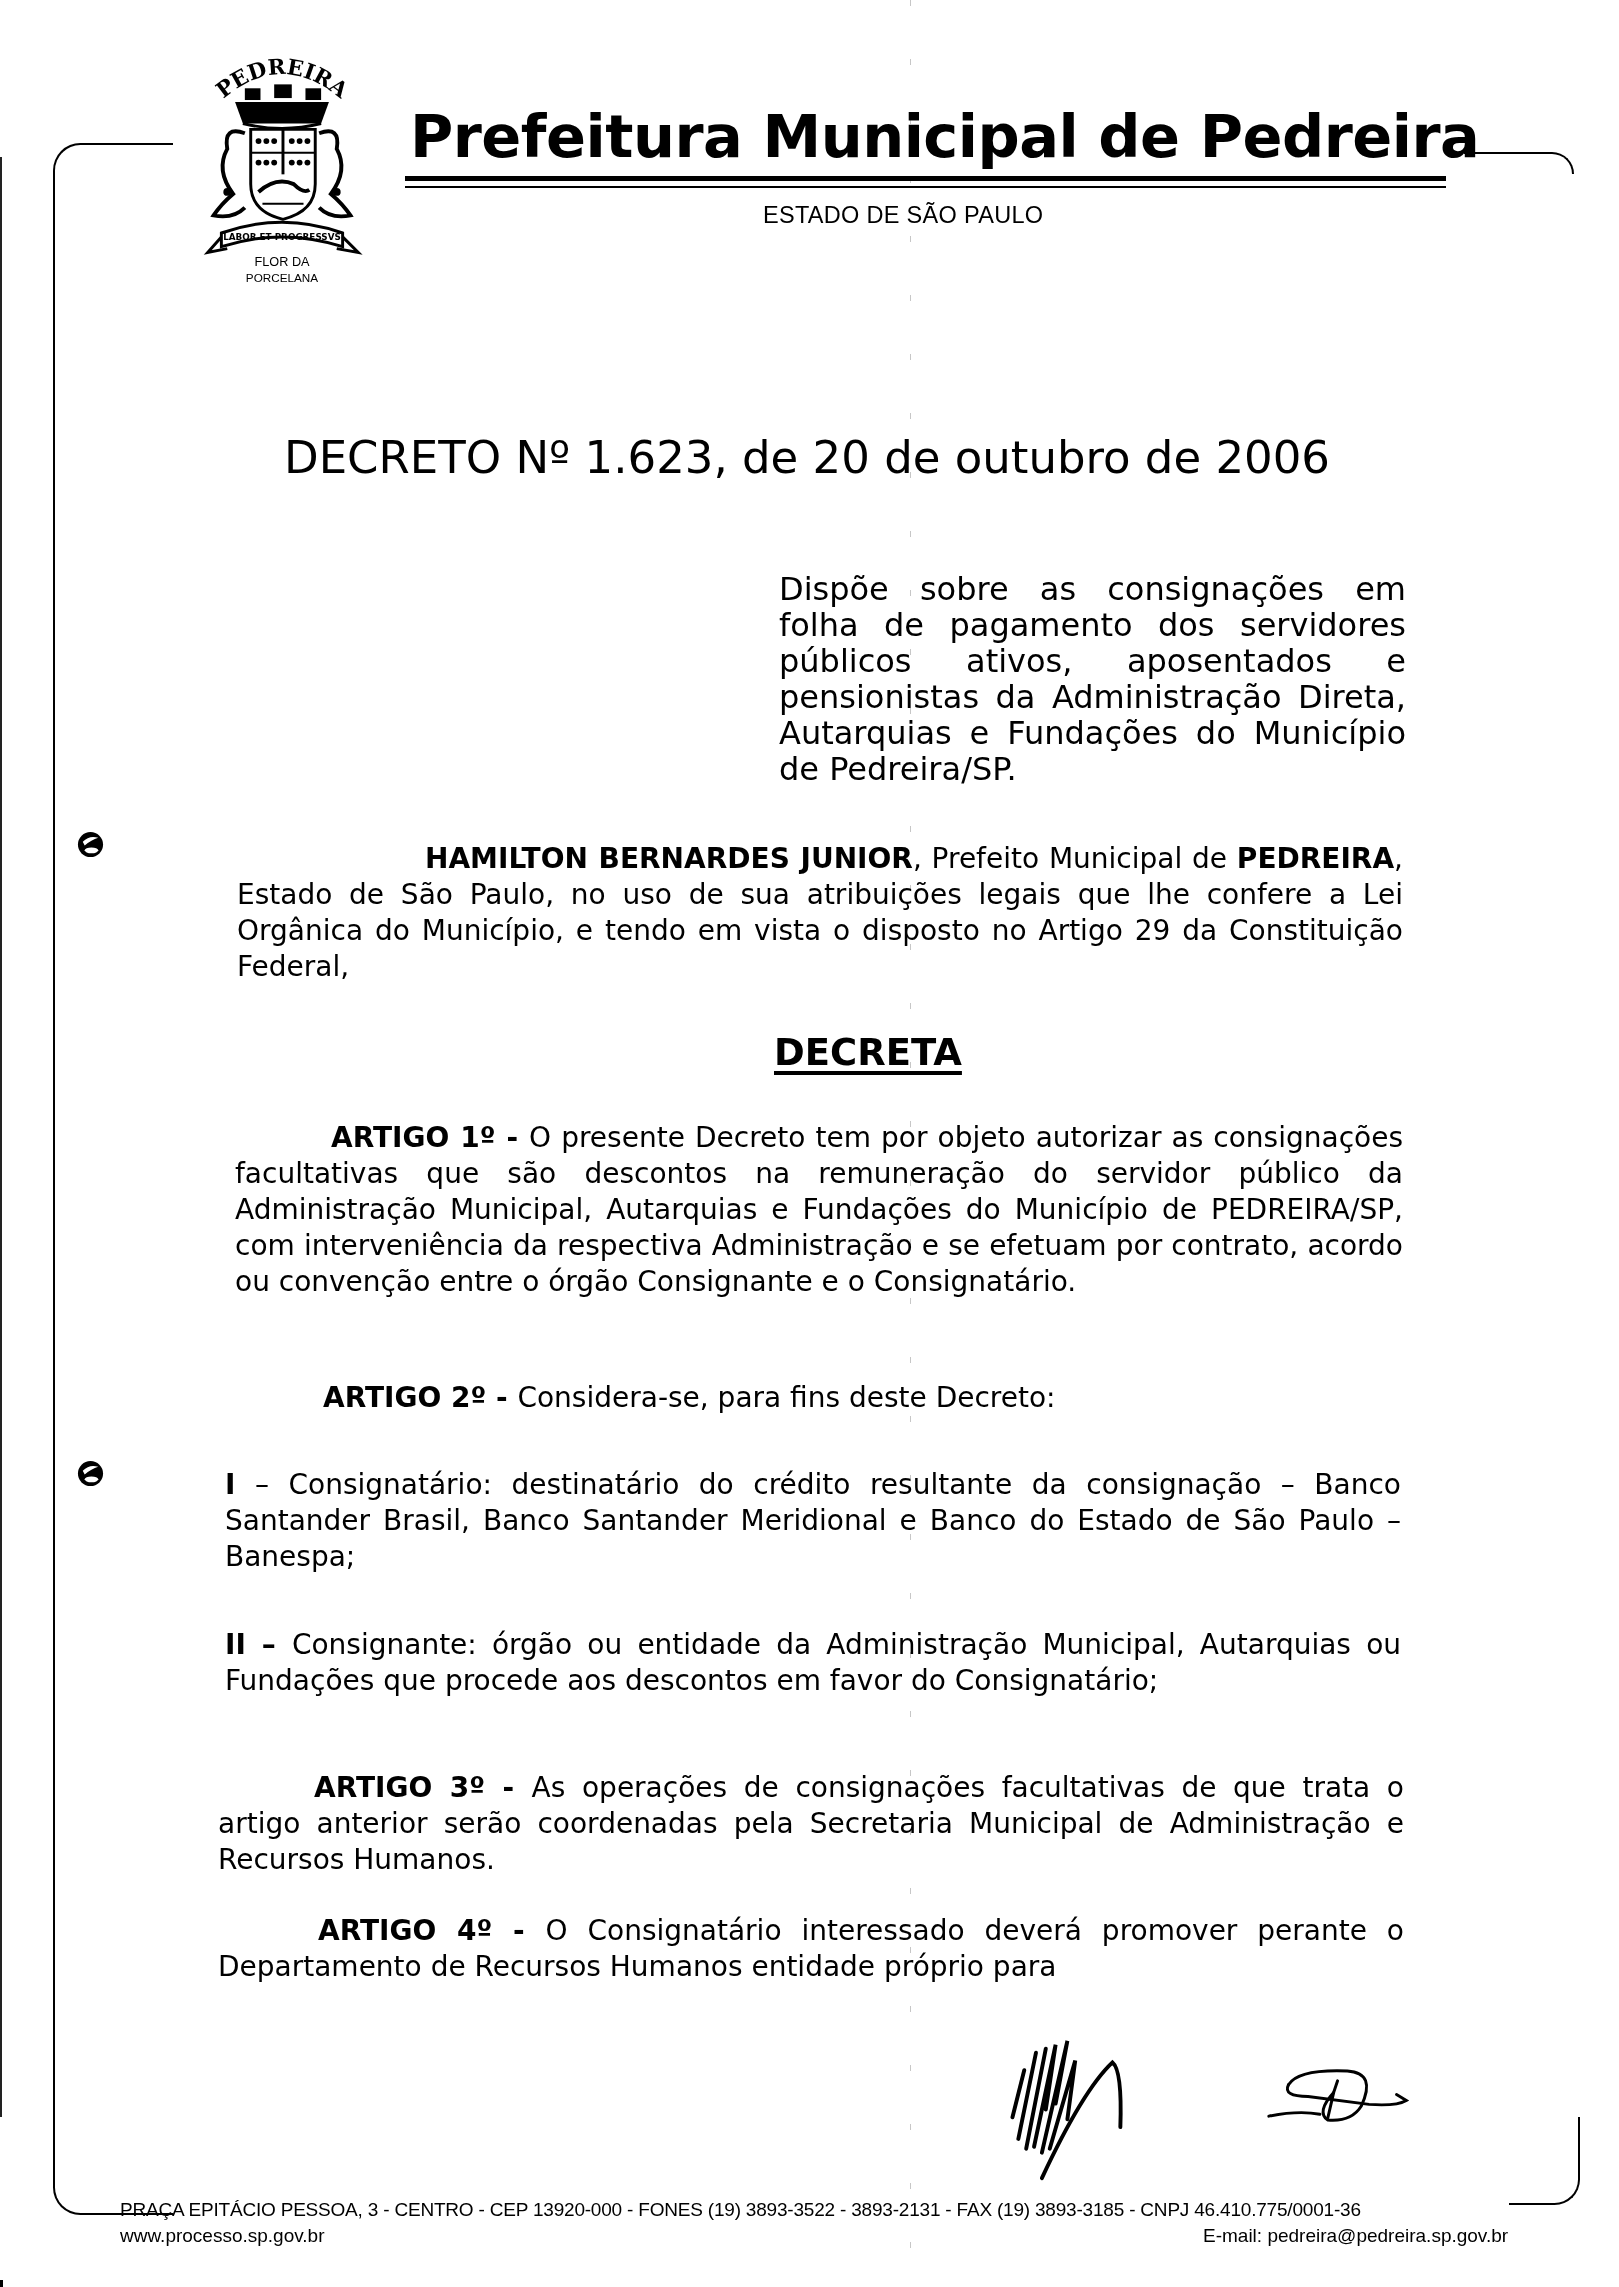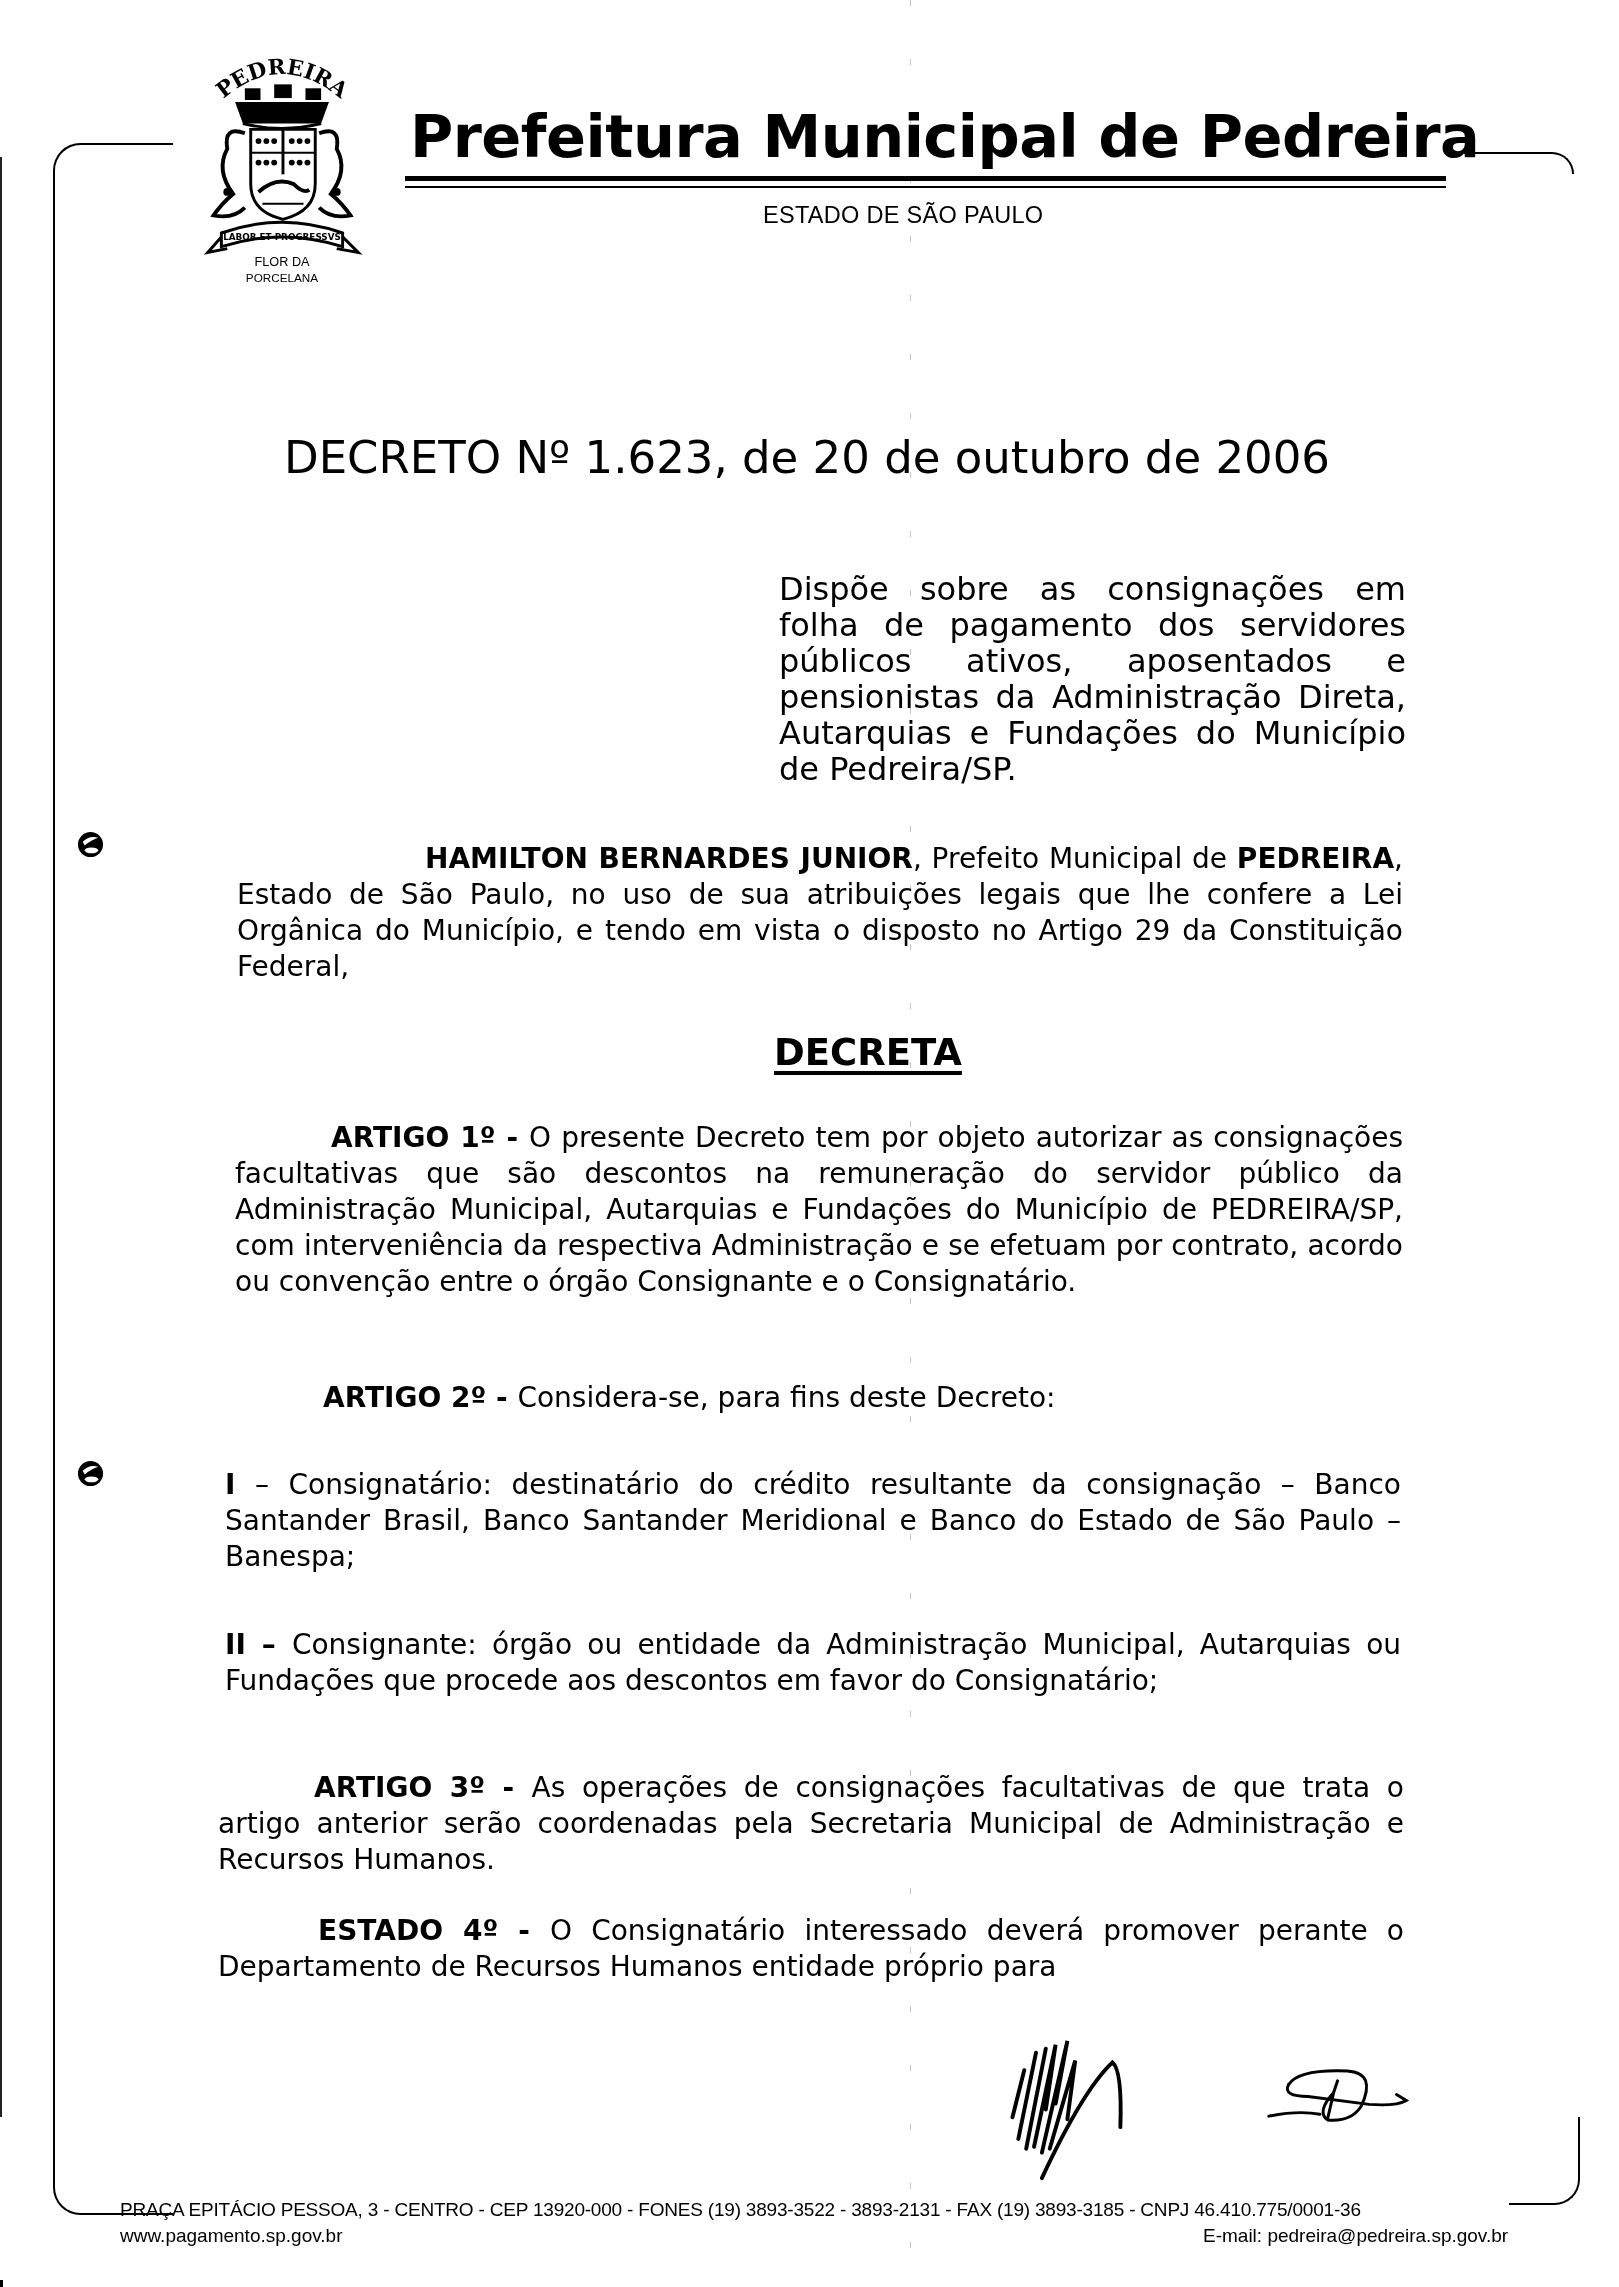--- a/index.html
+++ b/index.html
@@ -161,21 +161,21 @@
 
 <div class="abs body-text inc2">
   <p><b>II</b><b> – </b><span>Consignante: órgão ou entidade da Administração Municipal, Autarquias ou Fundações que procede aos descontos em favor do Consignatário;</span></p>
 </div>
 
 <div class="abs body-text art3">
   <p><span class="pad-art3"></span><b>ARTIGO 3º</b><b> - </b><span>As operações de consignações facultativas de que trata o artigo anterior serão coordenadas pela Secretaria Municipal de Administração e Recursos Humanos.</span></p>
 </div>
 
 <div class="abs body-text art4">
-  <p style="text-align-last: left;"><span class="pad-art4"></span><b>ESTADO 4º</b><b> - </b><span>O Consignatário interessado deverá promover perante o Departamento de Recursos Humanos entidade próprio para</span></p>
+  <p style="text-align-last: left;"><span class="pad-art4"></span><b>ARTIGO 4º</b><b> - </b><span>O Consignatário interessado deverá promover perante o Departamento de Recursos Humanos entidade próprio para</span></p>
 </div>
 
 <div class="abs signature-a">
   <svg width="255" height="157" viewBox="0 0 260 160">
     <g stroke="#000" stroke-width="4" fill="none" stroke-linecap="round">
       <path d="M34,110 L52,22"></path>
       <path d="M42,120 L62,18"></path>
       <path d="M50,118 L72,14 L62,80"></path>
       <path d="M58,124 L84,10 L72,74"></path>
       <path d="M66,120 L92,30 L84,90"></path>
@@ -189,16 +189,16 @@
     <g stroke="#000" stroke-width="3" fill="none" stroke-linecap="round">
       <path d="M30,22 Q40,6 90,8 Q120,10 104,44 Q94,60 70,58 Q58,50 76,30 L80,18"></path>
       <path d="M30,22 Q24,34 50,34 L112,42 Q140,44 150,38 L140,32"></path>
       <path d="M10,54 Q40,48 62,52"></path>
       <path d="M76,30 L70,56"></path>
     </g>
   </svg>
 </div>
 
 <div class="abs footer-address">PRAÇA EPITÁCIO PESSOA, 3 - CENTRO - CEP 13920-000 - FONES (19) 3893-3522 - 3893-2131 - FAX (19) 3893-3185 - CNPJ 46.410.775/0001-36</div>
-<div class="abs footer-web">www.pagamento.sp.gov.br</div>
+<div class="abs footer-web">www.processo.sp.gov.br</div>
 <div class="abs footer-email">E-mail: pedreira@pedreira.sp.gov.br</div>
 <div class="abs bottom-tick"></div>
 
 
 </body></html>

